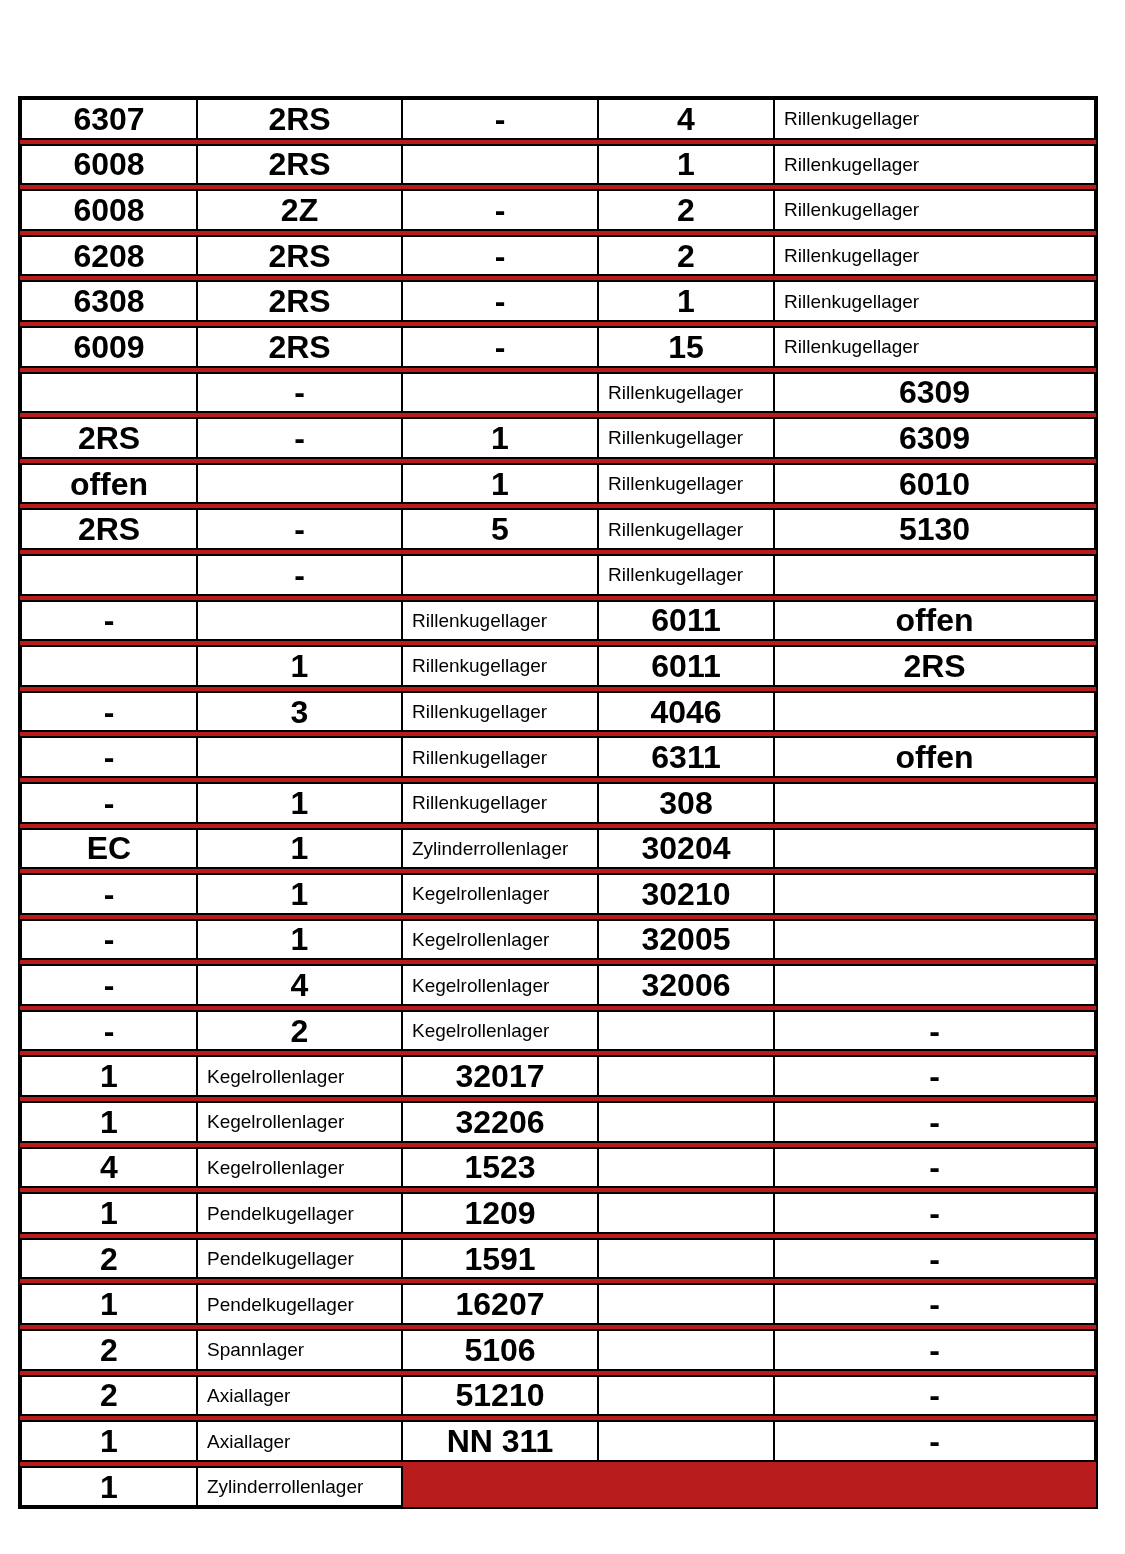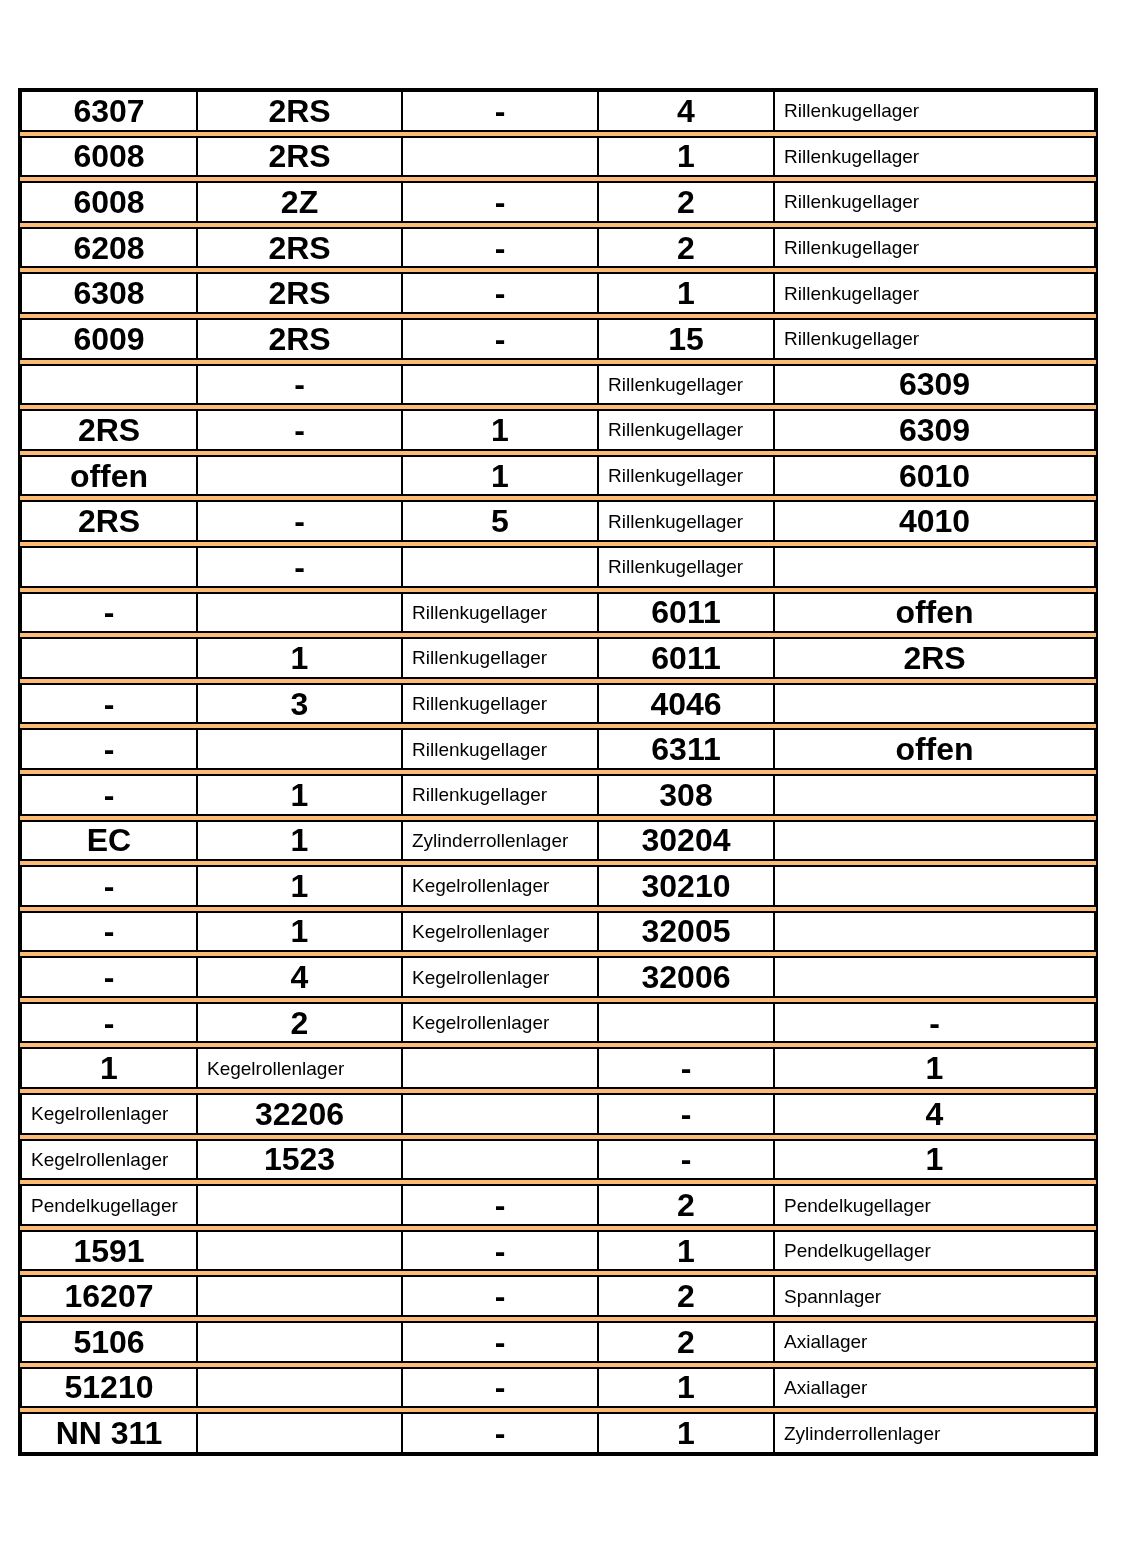--- a/index.html
+++ b/index.html
@@ -10,30 +10,30 @@
   body {
     width: 1125px;
     height: 1554px;
     position: relative;
     font-family: "Liberation Sans", sans-serif;
     color: #000000;
   }
   .table-grid {
     position: absolute;
     left: 18px;
-    top: 88px;
+    top: 96px;
     box-sizing: border-box;
     width: 1080px;
     border: 2px solid #000000;
     display: grid;
     grid-template-columns: 178px 205px 196px 176px 321px;
     grid-auto-rows: 41.6px;
     row-gap: 4px;
     column-gap: 0;
-    background: #fdba74;
+    background: #b91c1c;
   }
   .cell {
     box-sizing: border-box;
     border: 2px solid #000000;
     border-left: 0;
     display: flex;
     align-items: center;
     justify-content: center;
     font-weight: bold;
     font-size: 32px;
@@ -109,21 +109,21 @@
   <div class="cell"></div>
   <div class="cell">1</div>
   <div class="cell type">Rillenkugellager</div>
 
   <div class="cell">6010</div>
   <div class="cell">2RS</div>
   <div class="cell">-</div>
   <div class="cell">5</div>
   <div class="cell type">Rillenkugellager</div>
 
-  <div class="cell">4010</div>
+  <div class="cell">5130</div>
   <div class="cell"></div>
   <div class="cell">-</div>
   <div class="cell"></div>
   <div class="cell type">Rillenkugellager</div>
 
   <div class="cell"></div>
   <div class="cell">-</div>
   <div class="cell"></div>
   <div class="cell type">Rillenkugellager</div>
 
@@ -179,37 +179,39 @@
   <div class="cell"></div>
   <div class="cell">-</div>
   <div class="cell">2</div>
   <div class="cell type">Kegelrollenlager</div>
 
   <div class="cell"></div>
   <div class="cell">-</div>
   <div class="cell">1</div>
   <div class="cell type">Kegelrollenlager</div>
 
+  <div class="cell">32017</div>
   <div class="cell"></div>
   <div class="cell">-</div>
   <div class="cell">1</div>
   <div class="cell type">Kegelrollenlager</div>
 
   <div class="cell">32206</div>
   <div class="cell"></div>
   <div class="cell">-</div>
   <div class="cell">4</div>
   <div class="cell type">Kegelrollenlager</div>
 
   <div class="cell">1523</div>
   <div class="cell"></div>
   <div class="cell">-</div>
   <div class="cell">1</div>
   <div class="cell type">Pendelkugellager</div>
 
+  <div class="cell">1209</div>
   <div class="cell"></div>
   <div class="cell">-</div>
   <div class="cell">2</div>
   <div class="cell type">Pendelkugellager</div>
 
   <div class="cell">1591</div>
   <div class="cell"></div>
   <div class="cell">-</div>
   <div class="cell">1</div>
   <div class="cell type">Pendelkugellager</div>

